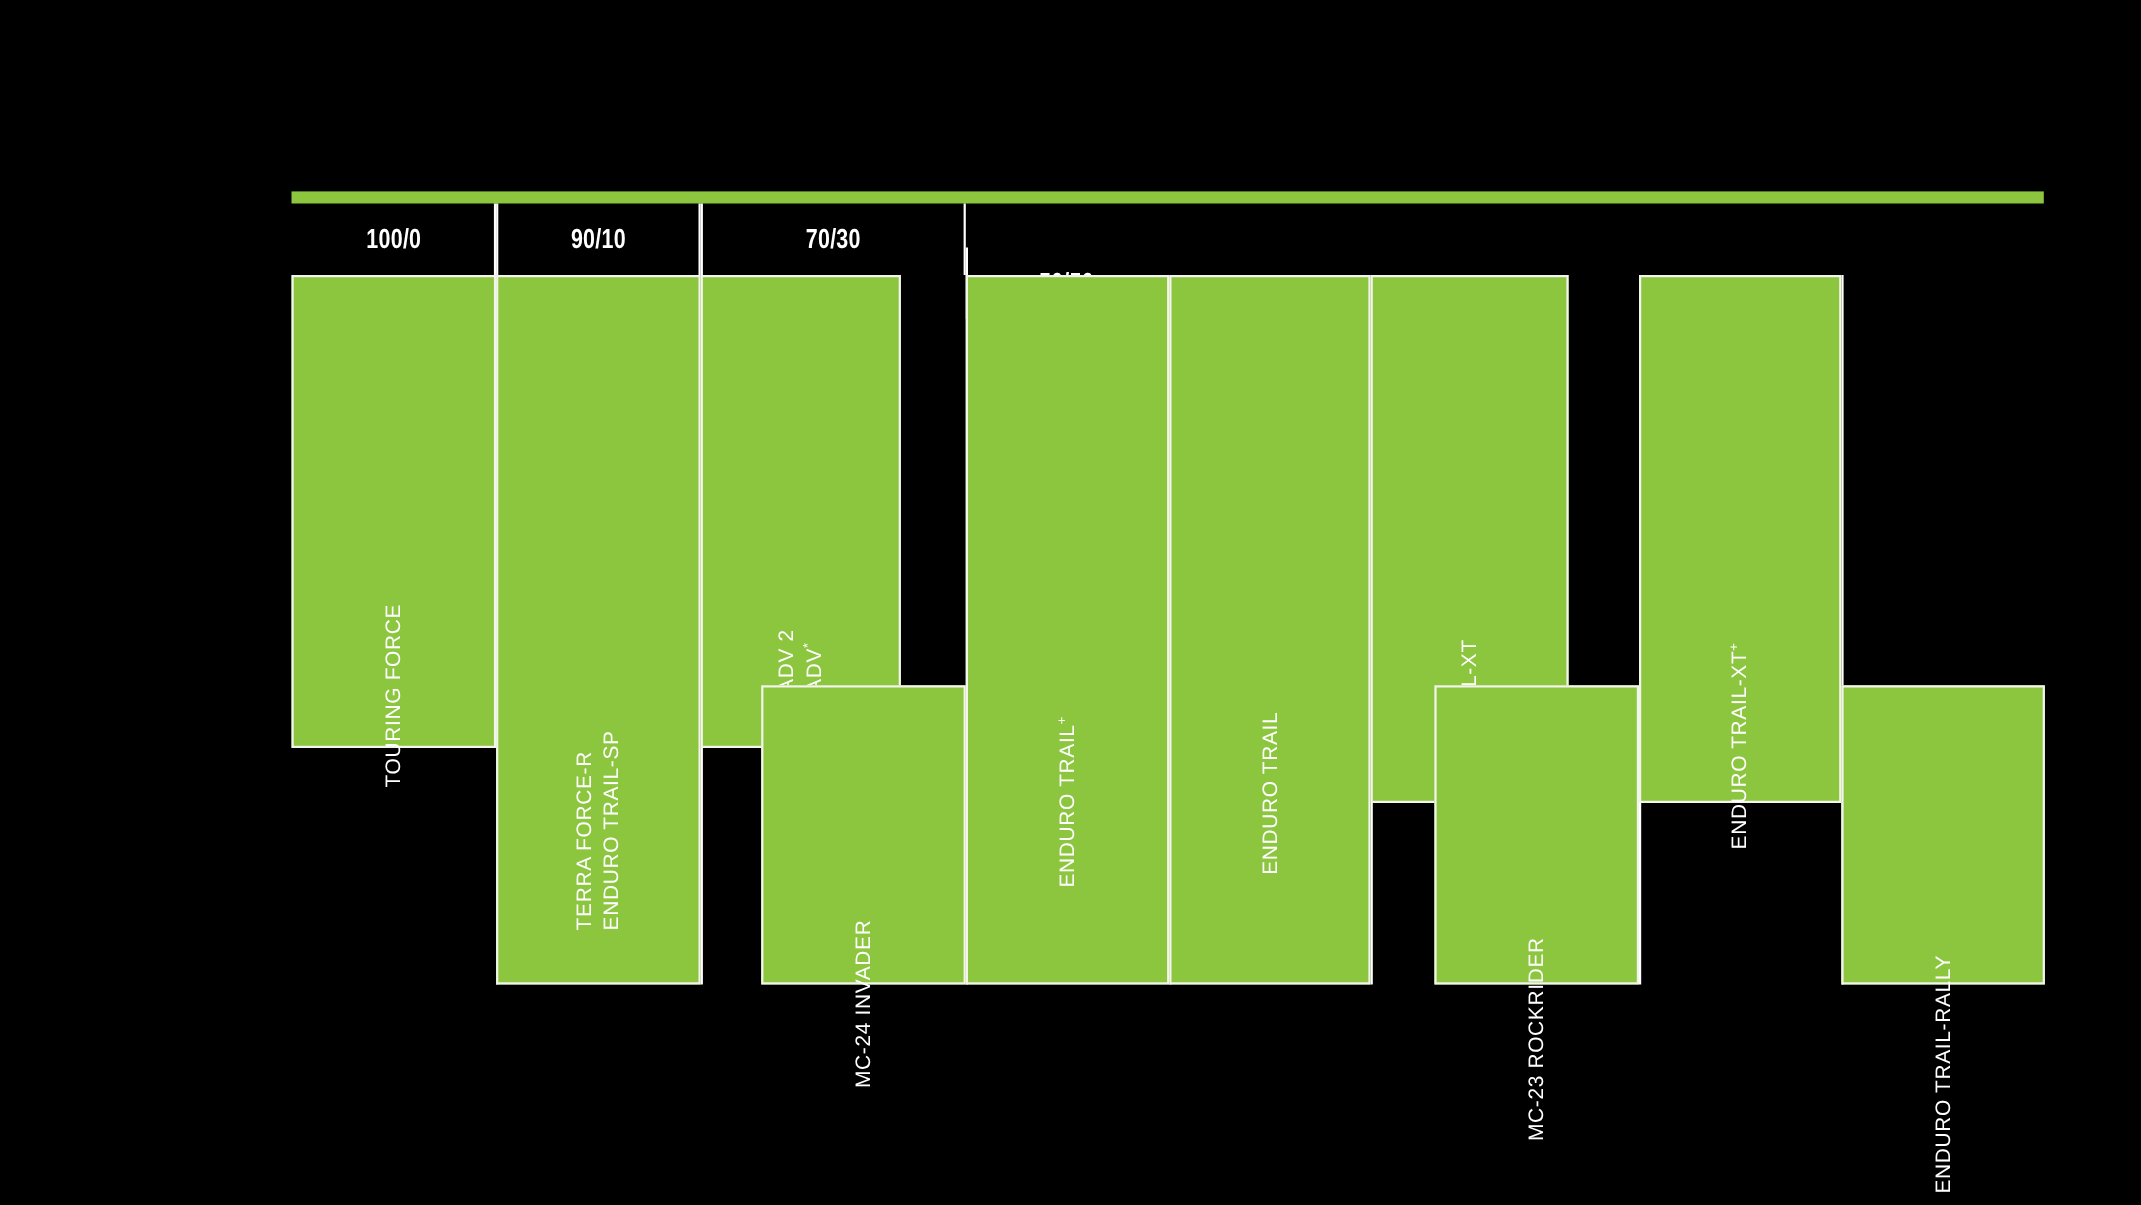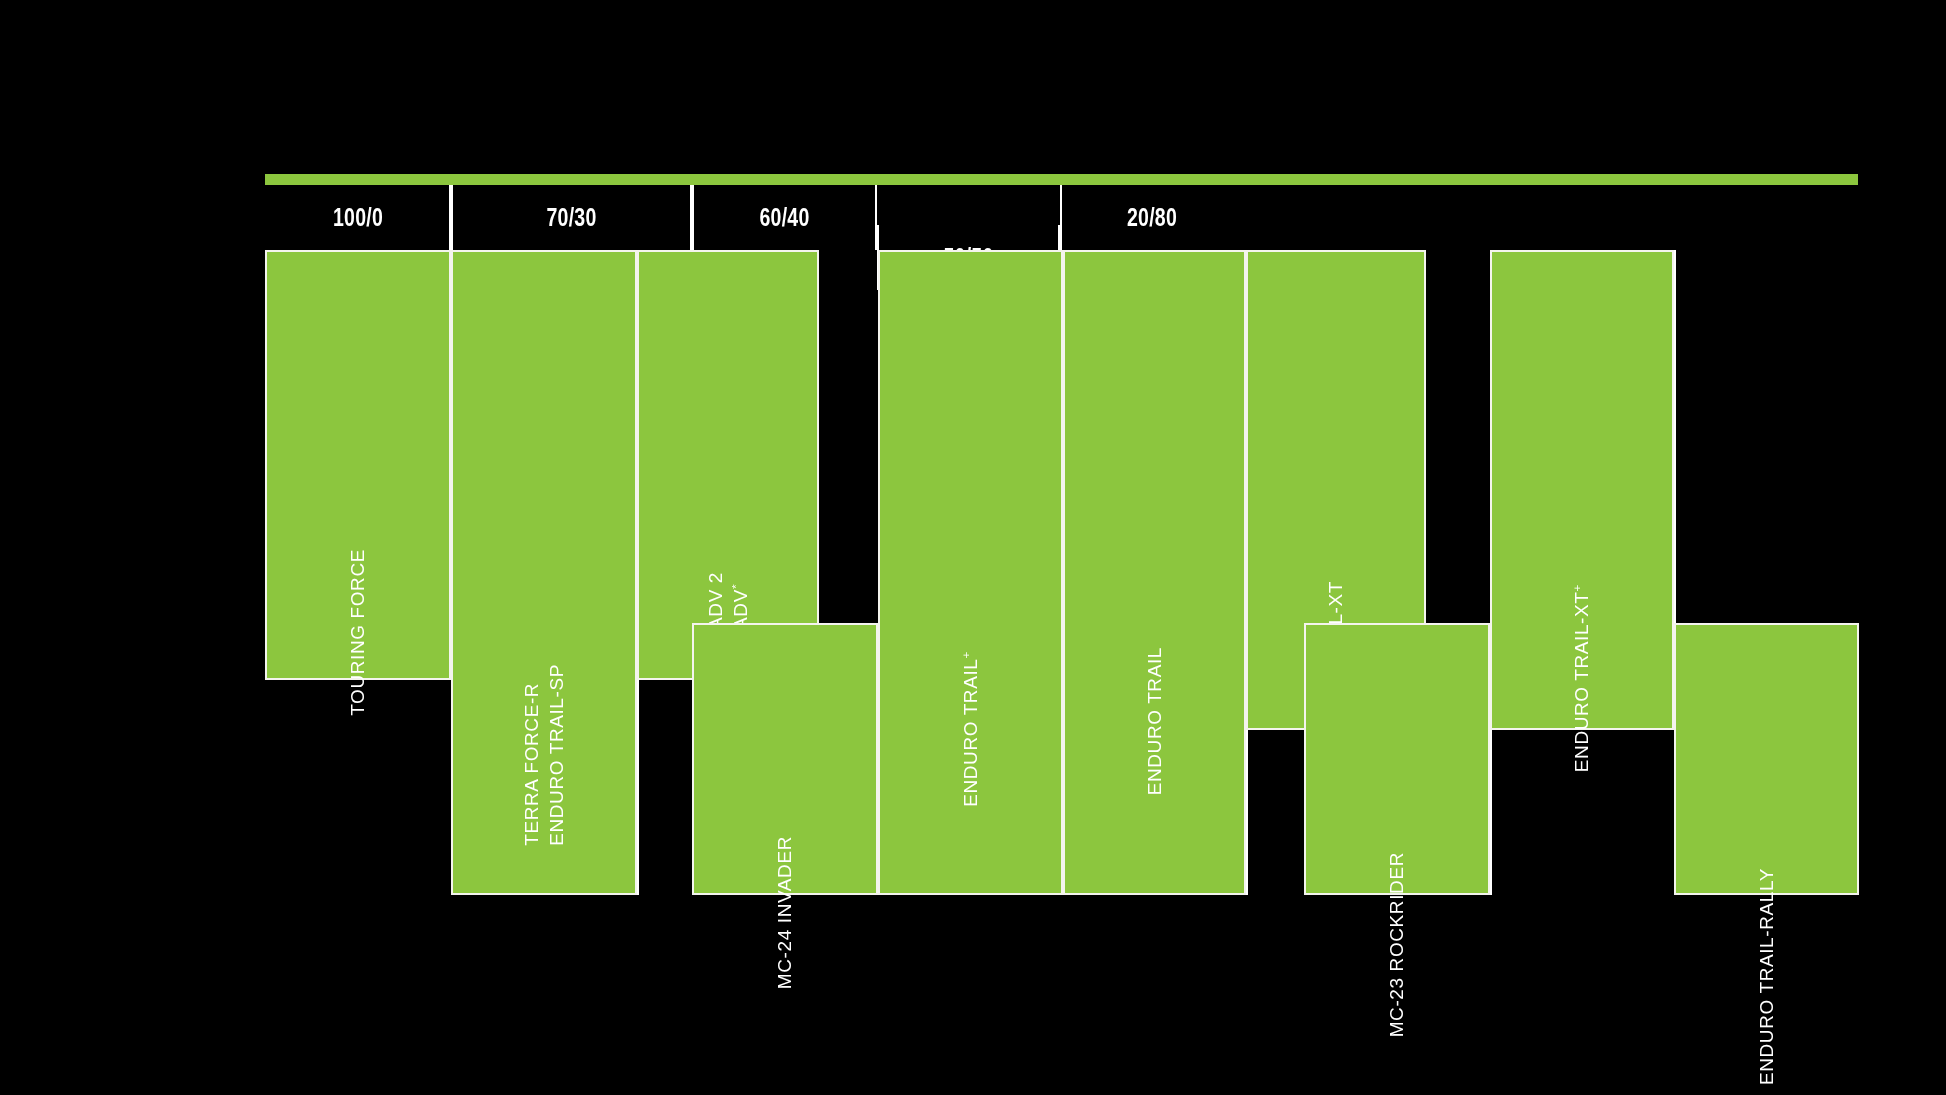--- a/index.html
+++ b/index.html
@@ -131,31 +131,28 @@
 <body>
 
 <div id="chart-root">
 
   <div class="top-strip"></div>
 
   <div class="header-row">
       <div class="header-cell-wrap" style="width: 186px;">
         <div class="header-cell" style="width: 186px;">100/0</div>
       </div>
+      <div class="header-cell-wrap" style="width: 186px;">
+        <div class="header-cell" style="width: 186px;">90/10</div>
+      </div>
       <div class="header-cell-wrap" style="width: 241px;">
         <div class="header-cell" style="width: 241px;">70/30</div>
       </div>
-      <div class="header-cell-wrap" style="width: 185px;">
-        <div class="header-cell" style="width: 185px;">60/40</div>
-      </div>
       <div class="header-cell-wrap" style="width: 183px; margin-top: 40px;">
         <div class="header-cell" style="width: 183px;">50/50</div>
-      </div>
-      <div class="header-cell-wrap" style="width: 184px;">
-        <div class="header-cell" style="width: 184px;">20/80</div>
       </div>
     </div>
 
   <div class="plot-area">
       <div class="col-sep" style="left: 451px; top: 250px; height: 645px;"></div>
       <div class="col-sep" style="left: 637px; top: 250px; height: 645px;"></div>
       <div class="col-sep" style="left: 878px; top: 250px; height: 645px;"></div>
       <div class="col-sep" style="left: 1063px; top: 250px; height: 645px;"></div>
       <div class="col-sep" style="left: 1246px; top: 250px; height: 645px;"></div>
       <div class="col-sep" style="left: 1490px; top: 250px; height: 645px;"></div>

